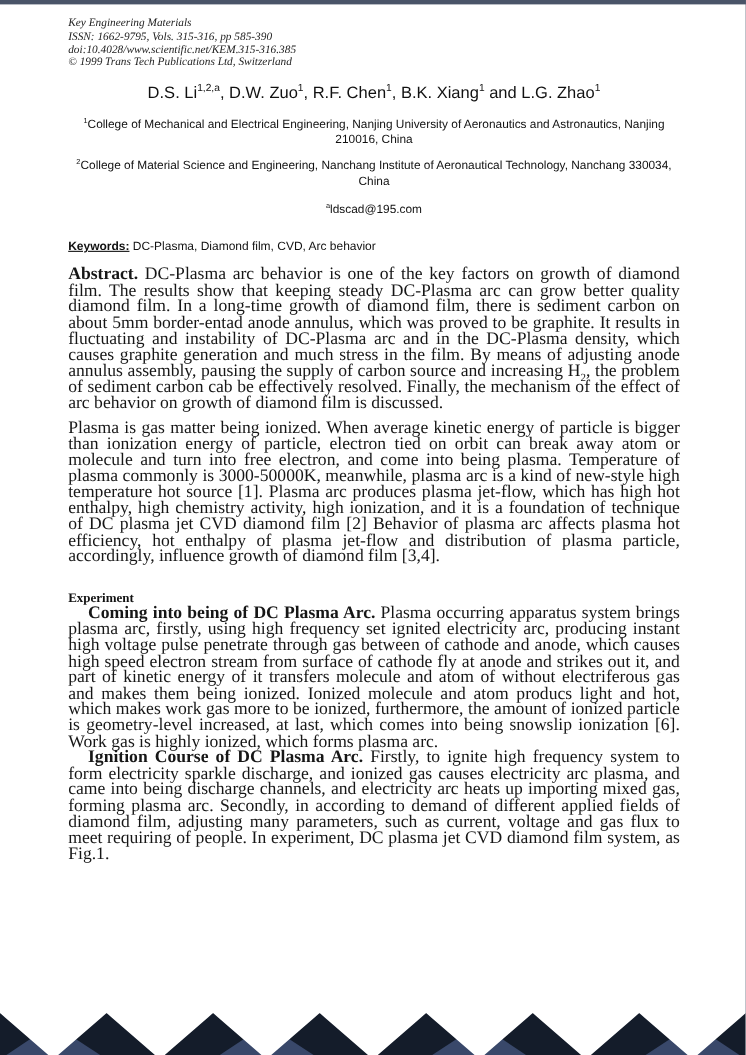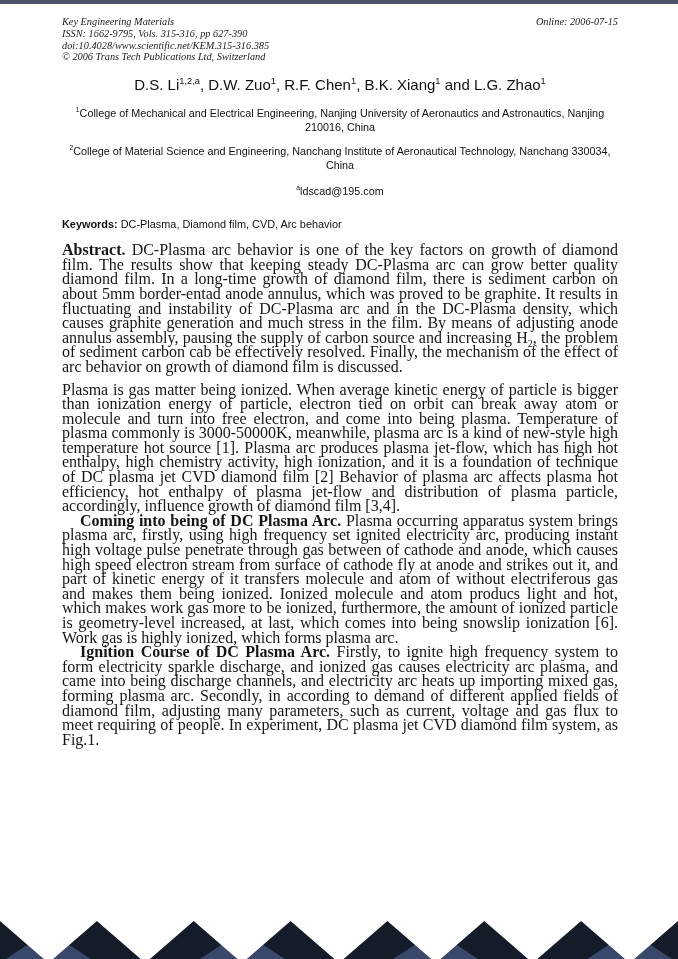--- a/index.html
+++ b/index.html
@@ -57,21 +57,21 @@
   .aff-1 { margin-top: 14px; }
   .aff-2 { margin-top: 11px; }
   .email { margin-top: 12px; }
   
   .keywords {
     margin-top: 20px;
     font-family: "Liberation Sans", sans-serif;
     font-size: 10.9px;
     color: #111;
   }
-  .keywords .kw-label { font-weight: bold; }
+  .keywords .kw-label { font-weight: bold; text-decoration: underline; }
   
   .para {
     font-size: 16px;
     line-height: 14.6px;
     text-align: justify;
     color: #161616;
   }
   .abstract { margin-top: 13px; }
   .lead { font-weight: bold; }
   .sec-head {
@@ -96,43 +96,43 @@
 </style>
 </head>
 <body>
 
 <div class="sheet">
   <div class="content">
 
     <div class="hdr">
       <div class="hdr-left">
         <div>Key Engineering Materials</div>
-        <div>ISSN: 1662-9795, Vols. 315-316, pp 627-390</div>
+        <div>ISSN: 1662-9795, Vols. 315-316, pp 585-390</div>
         <div>doi:10.4028/www.scientific.net/KEM.315-316.385</div>
-        <div>© 2006 Trans Tech Publications Ltd, Switzerland</div>
+        <div>© 1999 Trans Tech Publications Ltd, Switzerland</div>
       </div>
-      <div class="hdr-right">Online: 2006-07-15</div>
     </div>
 
 
     <div class="authors"><span>D.S. Li</span><sup>1,2,a</sup><span>, D.W. Zuo</span><sup>1</sup><span>, R.F. Chen</span><sup>1</sup><span>, B.K. Xiang</span><sup>1</sup><span> and L.G. Zhao</span><sup>1</sup></div>
 
     <div class="aff aff-1"><sup>1</sup><span>College of Mechanical and Electrical Engineering, Nanjing University of Aeronautics and Astronautics, Nanjing 210016, China</span></div>
 
     <div class="aff aff-2"><sup>2</sup><span>College of Material Science and Engineering, Nanchang Institute of Aeronautical Technology, Nanchang 330034, China</span></div>
 
     <div class="aff email"><sup>a</sup><span>ldscad@195.com</span></div>
 
     <div class="keywords"><span class="kw-label">Keywords:</span><span> DC-Plasma, Diamond film, CVD, Arc behavior</span></div>
 
     <p class="para abstract"><span class="lead">Abstract.</span><span> DC-Plasma arc behavior is one of the key factors on growth of diamond film. The results show that keeping steady DC-Plasma arc can grow better quality diamond film. In a long-time growth of diamond film, there is sediment carbon on about 5mm border-entad anode annulus, which was proved to be graphite. It results in fluctuating and instability of DC-Plasma arc and in the DC-Plasma density, which causes graphite generation and much stress in the film. By means of adjusting anode annulus assembly, pausing the supply of carbon source and increasing H</span><sub>2</sub><span>, the problem of sediment carbon cab be effectively resolved. Finally, the mechanism of the effect of arc behavior on growth of diamond film is discussed.</span></p>
 
 
     <p class="para after-head">Plasma is gas matter being ionized. When average kinetic energy of particle is bigger than ionization energy of particle, electron tied on orbit can break away atom or molecule and turn into free electron, and come into being plasma. Temperature of plasma commonly is 3000-50000K, meanwhile, plasma arc is a kind of new-style high temperature hot source [1]. Plasma arc produces plasma jet-flow, which has high hot enthalpy, high chemistry activity, high ionization, and it is a foundation of technique of DC plasma jet CVD diamond film [2]   Behavior of plasma arc affects plasma hot efficiency, hot enthalpy of plasma jet-flow and distribution of plasma particle, accordingly, influence growth of diamond film [3,4].</p>
 
+    <div class="sec-head sec-head-exp">Experiment</div>
 
 
     <p class="para indent"><span class="lead">Coming into being of DC Plasma Arc.</span><span> Plasma occurring apparatus system brings plasma arc, firstly, using high frequency set ignited electricity arc, producing instant high voltage pulse penetrate through gas between of cathode and anode, which causes high speed electron stream from surface of cathode fly at anode and strikes out it, and part of kinetic energy of it transfers molecule and atom of without electriferous gas and makes them being ionized. Ionized molecule and atom producs light and hot, which makes work gas more to be ionized, furthermore, the amount of ionized particle is geometry-level increased, at last, which comes into being snowslip ionization [6]. Work gas is highly ionized, which forms plasma arc.</span></p>
 
     <p class="para indent"><span class="lead">Ignition Course of DC Plasma Arc.</span><span> Firstly, to ignite high frequency system to form electricity sparkle discharge, and ionized gas causes electricity arc plasma, and came into being discharge channels, and electricity arc heats up importing mixed gas, forming plasma arc. Secondly, in according to demand of different applied fields of diamond film, adjusting many parameters, such as current, voltage and gas flux to meet requiring of people. In experiment, DC plasma jet CVD diamond film system, as Fig.1.</span></p>
 
   </div>
 
   <div class="edge">
     <svg width="678" height="42" viewBox="0 0 678 42" xmlns="http://www.w3.org/2000/svg">

